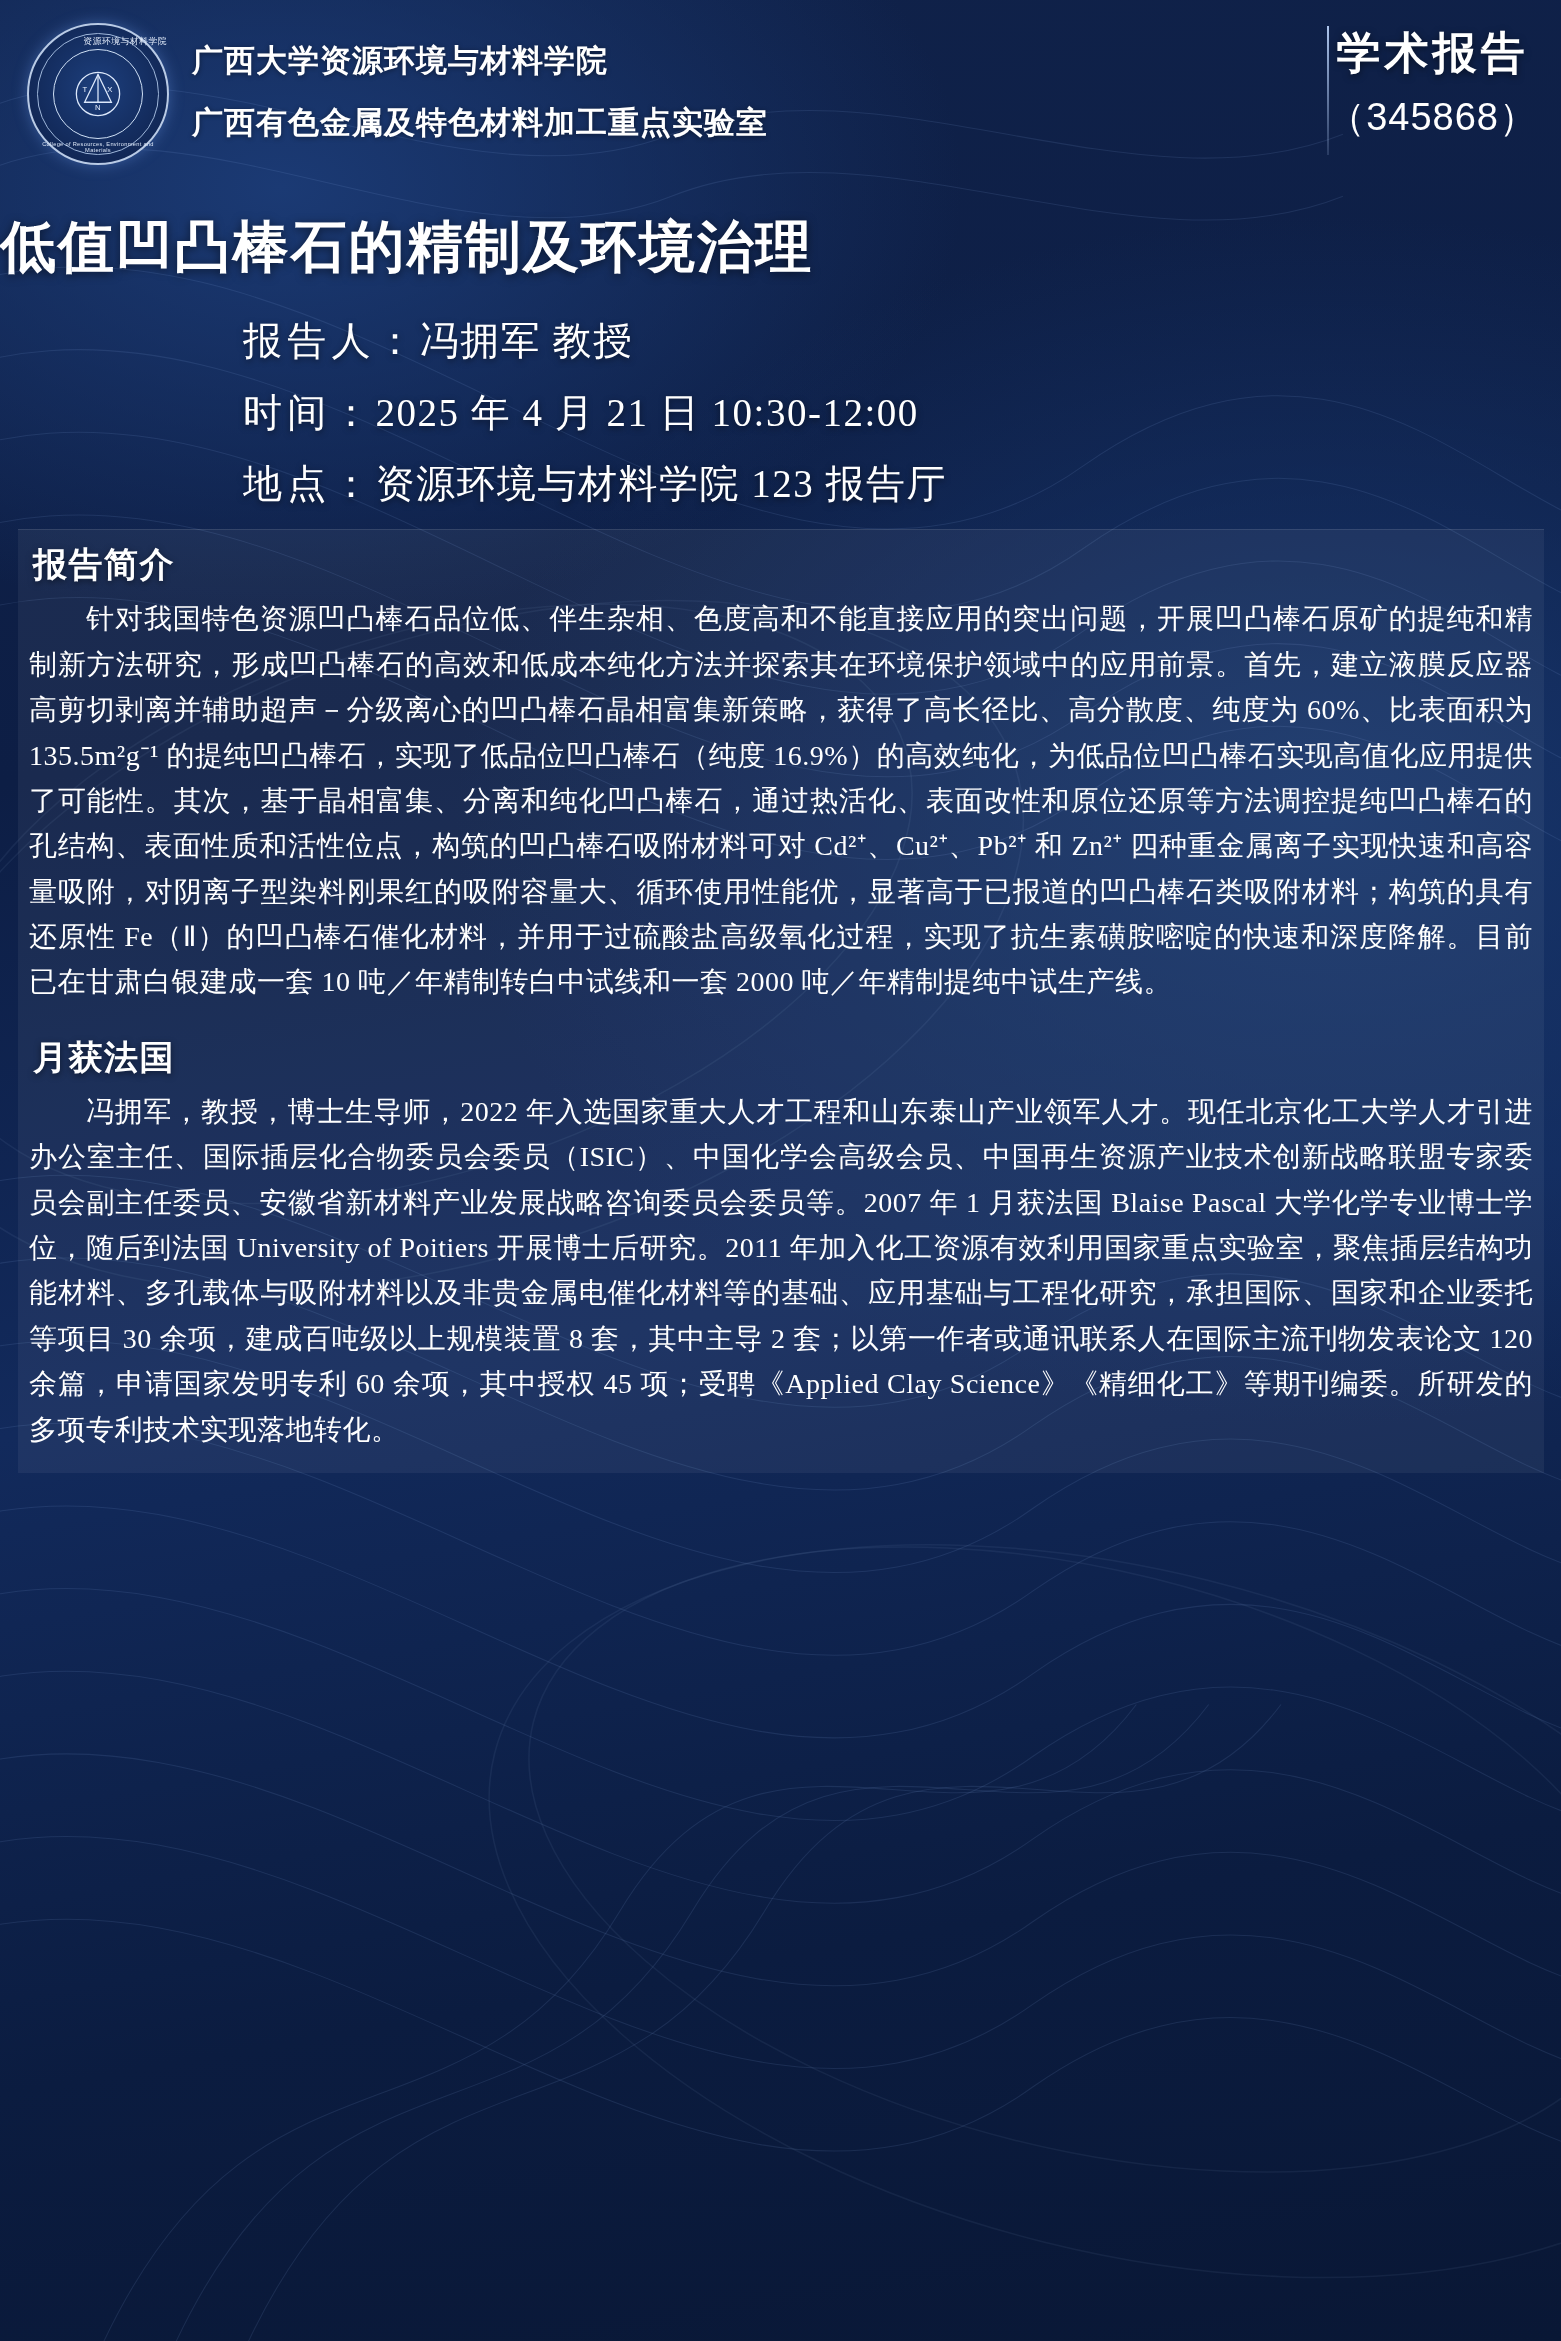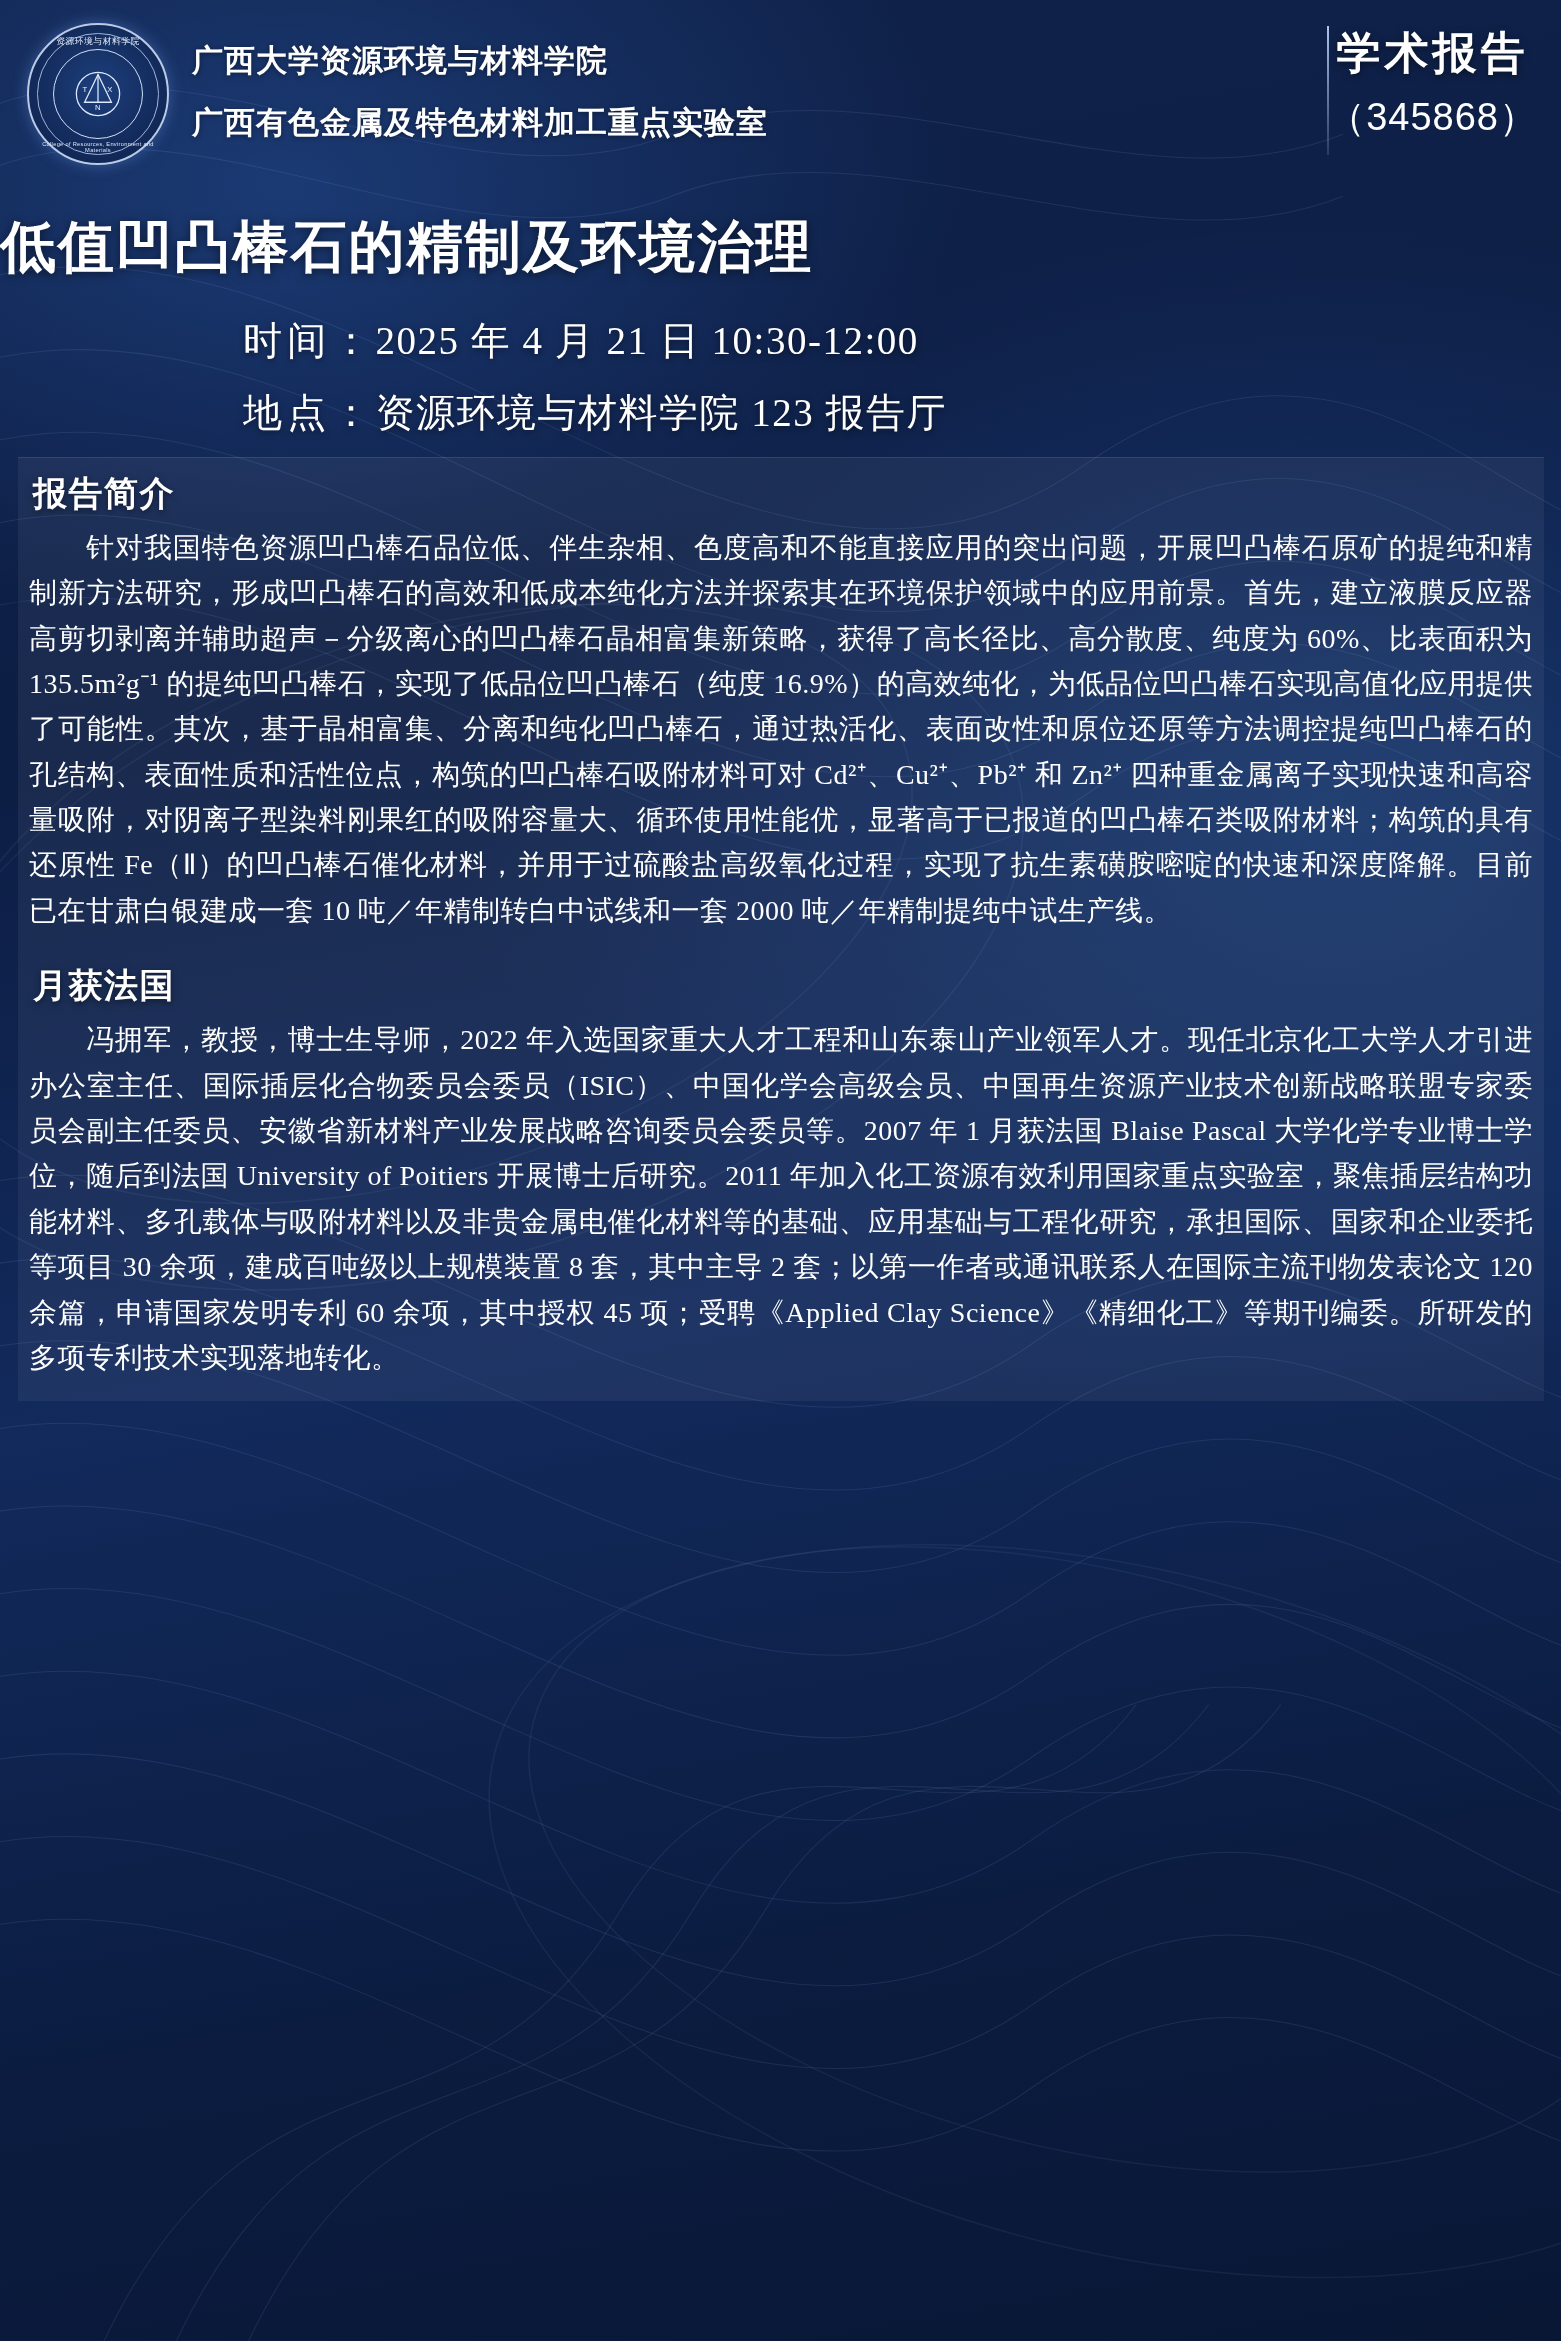--- a/index.html
+++ b/index.html
@@ -52,21 +52,21 @@
   }
   .crest .ring3 {
     position: absolute;
     left: 24px; top: 24px; right: 24px; bottom: 24px;
     border-radius: 50%;
     border: 1px solid #cfe0f5;
   }
   .crest .crest-top-text {
     position: absolute;
     top: 11.4px; left: 0; right: 0;
-    text-align: center;
+    text-align: right;
     font-size: 8.8px;
     letter-spacing: 0.5px;
     color: #e3ecfa;
     font-family: "Liberation Sans", sans-serif;
   }
   .crest .crest-bottom-text {
     position: absolute;
     bottom: 10.3px; left: 0; right: 0;
     text-align: center;
     font-size: 5.7px;
@@ -235,20 +235,23 @@
       <div class="badge-divider"></div>
       <div class="badge-title">学术报告</div>
       <div class="badge-sub">（345868）</div>
     </div>
   </div>
 
   <div class="talk-title">低值凹凸棒石的精制及环境治理</div>
 
   <div class="meta">
     <div class="meta-row">
+      <span class="meta-label">报告人：</span><span>冯拥军 教授</span>
+    </div>
+    <div class="meta-row">
       <span class="meta-label">时间：</span><span>2025 年 4 月 21 日 10:30-12:00</span>
     </div>
     <div class="meta-row">
       <span class="meta-label">地点：</span><span>资源环境与材料学院 123 报告厅</span>
     </div>
   </div>
 
   <div class="panel">
     <div class="section-heading">报告简介</div>
     <div class="body-text">针对我国特色资源凹凸棒石品位低、伴生杂相、色度高和不能直接应用的突出问题，开展凹凸棒石原矿的提纯和精制新方法研究，形成凹凸棒石的高效和低成本纯化方法并探索其在环境保护领域中的应用前景。首先，建立液膜反应器高剪切剥离并辅助超声－分级离心的凹凸棒石晶相富集新策略，获得了高长径比、高分散度、纯度为 60%、比表面积为 135.5m²g⁻¹ 的提纯凹凸棒石，实现了低品位凹凸棒石（纯度 16.9%）的高效纯化，为低品位凹凸棒石实现高值化应用提供了可能性。其次，基于晶相富集、分离和纯化凹凸棒石，通过热活化、表面改性和原位还原等方法调控提纯凹凸棒石的孔结构、表面性质和活性位点，构筑的凹凸棒石吸附材料可对 Cd²⁺、Cu²⁺、Pb²⁺ 和 Zn²⁺ 四种重金属离子实现快速和高容量吸附，对阴离子型染料刚果红的吸附容量大、循环使用性能优，显著高于已报道的凹凸棒石类吸附材料；构筑的具有还原性 Fe（Ⅱ）的凹凸棒石催化材料，并用于过硫酸盐高级氧化过程，实现了抗生素磺胺嘧啶的快速和深度降解。目前已在甘肃白银建成一套 10 吨／年精制转白中试线和一套 2000 吨／年精制提纯中试生产线。</div>

